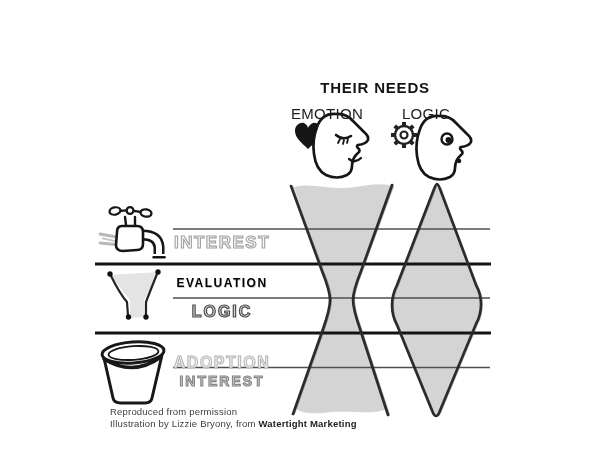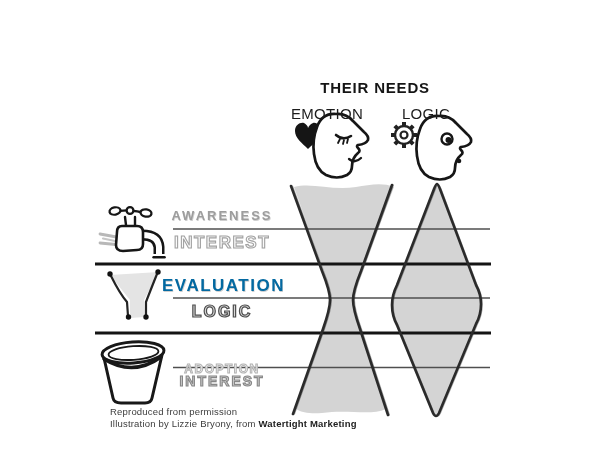--- a/index.html
+++ b/index.html
@@ -15,23 +15,23 @@
     font-size:15px;font-weight:bold;letter-spacing:0.8px;color:#151515;}
   .col-label{top:96px;text-align:center;font-size:15px;font-weight:400;
     color:#1c1c1c;letter-spacing:0.3px;margin-top:9px;}
   .col-emotion{left:276px;width:102px;}
   .col-logic{left:376px;width:100px;}
 
   
   .stage-label{left:162px;width:120px;text-align:center;font-weight:bold;}
   .lbl-awareness{top:208px;font-size:13px;letter-spacing:2px;color:#9d9d9d;text-shadow:0.6px 0.6px 0 #cfcfcf;}
   .lbl-interest{top:233px;font-size:17px;letter-spacing:1.5px;color:#fbfbfb;text-align:center;-webkit-text-stroke:1.1px #a2a2a2;}
-  .lbl-evaluation{top:276px;font-size:17px;letter-spacing:1.5px;color:#0369a1;text-shadow:0.6px 0.6px 0 #cfcfcf;}
+  .lbl-evaluation{top:276px;font-size:12px;letter-spacing:1.5px;color:#000000;text-shadow:0.6px 0.6px 0 #cfcfcf;}
   .lbl-trial{top:303px;font-size:16px;letter-spacing:2px;color:#d8d8d8;-webkit-text-stroke:1.2px #4e4e4e;}
-  .lbl-adoption{top:362px;font-size:12px;letter-spacing:1.5px;color:#f1f1f1;-webkit-text-stroke:1px #b3b3b3;}
+  .lbl-adoption{top:354px;font-size:16px;letter-spacing:1.5px;color:#f1f1f1;-webkit-text-stroke:1px #b3b3b3;}
   .lbl-loyalty{top:373px;font-size:14px;letter-spacing:2px;color:#cbcbcb;-webkit-text-stroke:1.1px #878787;}
 
   
   .footer{left:110px;top:406px;font-size:9.5px;line-height:12px;color:#3c3c3c;letter-spacing:0.2px;}
   .footer b{color:#222;}
 </style>
 </head>
 <body>
 
 <div id="canvas">
@@ -132,21 +132,20 @@
       <circle cx="447" cy="139" r="5.5" fill="#ffffff" stroke="#161616" stroke-width="2.4"></circle>
       <circle cx="448.5" cy="140" r="3" fill="#161616"></circle>
       <circle cx="459" cy="161" r="2.3" fill="#161616"></circle>
     </g>
   </svg>
 
   <div class="abs needs-title">THEIR NEEDS</div>
   <div class="abs col-label col-emotion">EMOTION</div>
   <div class="abs col-label col-logic">LOGIC</div>
 
-  <div class="abs stage-label lbl-awareness">AWARENESS</div>
   <div class="abs stage-label lbl-interest">INTEREST</div>
   <div class="abs stage-label lbl-evaluation">EVALUATION</div>
   <div class="abs stage-label lbl-trial">LOGIC</div>
   <div class="abs stage-label lbl-adoption">ADOPTION</div>
   <div class="abs stage-label lbl-loyalty">INTEREST</div>
 
   <div class="abs footer">
     <div>Reproduced from permission</div>
     <div><span>Illustration by Lizzie Bryony, from </span><b>Watertight Marketing</b></div>
   </div>

